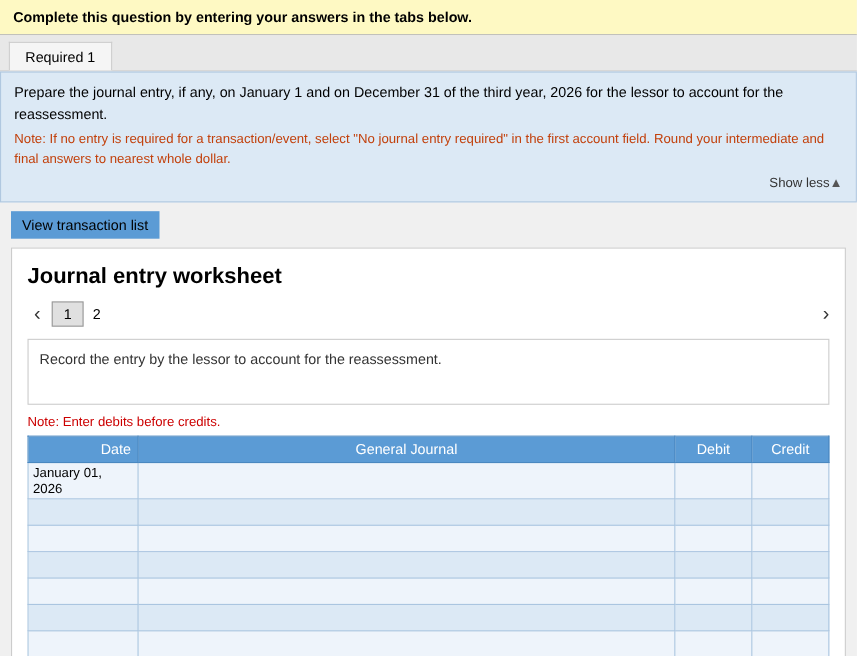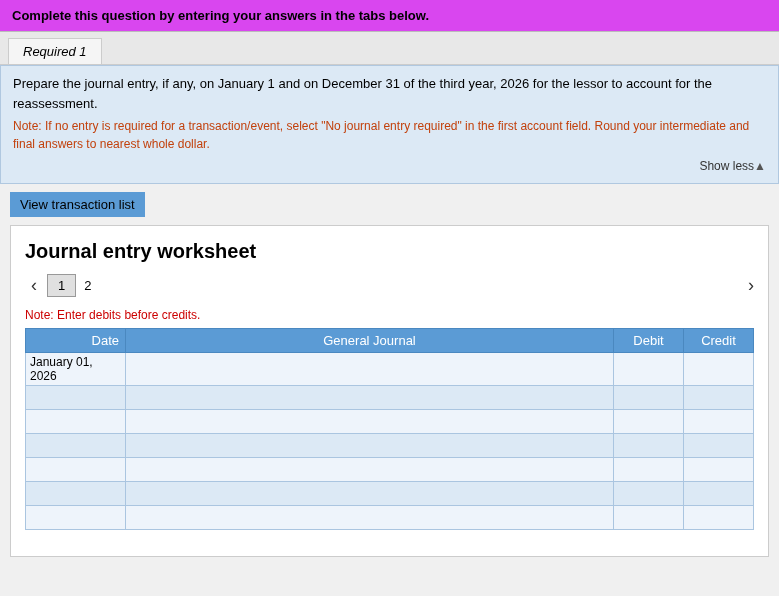--- a/index.html
+++ b/index.html
@@ -5,21 +5,21 @@
     * { box-sizing: border-box; margin: 0; padding: 0; }
     body {
       font-family: Arial, sans-serif;
       font-size: 13px;
       background: #f0f0f0;
       width: 779px;
       min-height: 596px;
     }
 
     .top-banner {
-      background: #d946ef;
+      background: #fef9c3;
       padding: 8px 12px;
       font-weight: bold;
       font-size: 13px;
       border-bottom: 1px solid #bbb;
     }
 
     .tabs-row {
       display: flex;
       background: #e8e8e8;
       padding: 6px 8px 0 8px;
@@ -27,21 +27,20 @@
     }
 
     .tab {
       padding: 5px 14px;
       border: 1px solid #ccc;
       background: #f5f5f5;
       cursor: pointer;
       font-size: 13px;
       margin-right: 2px;
       border-bottom: none;
-      font-style: italic;
     }
 
     .tab.active {
       background: #fff;
       border-bottom: 1px solid #fff;
       font-weight: normal;
       z-index: 1;
     }
 
     .instructions-box {
@@ -241,20 +240,21 @@
     <span class="pagination-arrow">‹</span>
     <div class="page-box active">
       <span>1</span>
     </div>
     <span class="page-num">
       <span>2</span>
     </span>
     <span class="right-arrow">›</span>
   </div>
 
+  <div class="entry-description">Record the entry by the lessor to account for the reassessment.</div>
 
   <div class="note-debits">Note: Enter debits before credits.</div>
 
   <table class="journal-table">
     <thead>
       <tr>
         <th class="date-col">
           <span>Date</span>
         </th>
         <th class="general-col">

